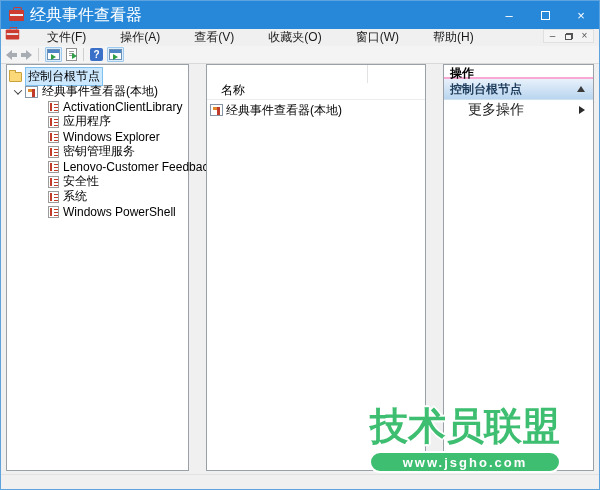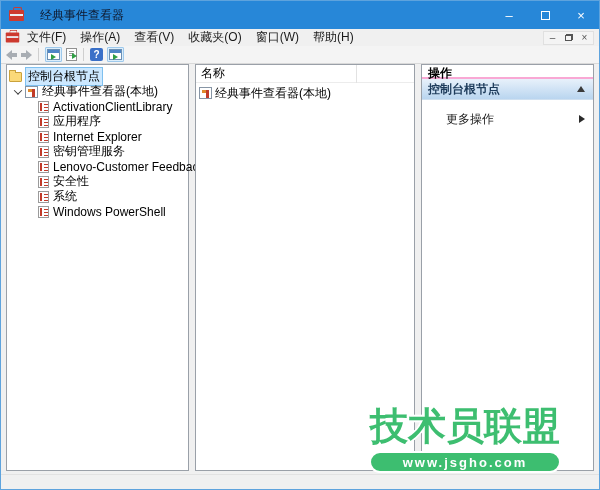--- a/index.html
+++ b/index.html
@@ -7,33 +7,33 @@
   body { font-family:"Liberation Sans","DejaVu Sans",sans-serif; }
 
   .window {
     position:relative; width:600px; height:490px;
     border:1px solid #5ea3dd; background:#f0f0f0;
     display:flex; flex-direction:column; overflow:hidden;
   }
 
   
   .titlebar { height:28px; flex:none; background:#2787d8; display:flex; align-items:center; padding-left:8px; }
-  .titlebar .title-text { color:#0f172a; font-size:12px; margin-left:16px; }
+  .titlebar .title-text { color:#ffffff; font-size:16px; margin-left:6px; }
   .win-controls { margin-left:auto; display:flex; height:100%; }
   .win-btn { width:36px; height:100%; display:flex; align-items:center; justify-content:center; color:#fff; font-size:13px; }
   .max-glyph { width:9px; height:9px; border:1px solid #fff; display:block; }
 
   .icon-toolbox { width:15px; height:11px; background:#cd3a2f; border-radius:1px; position:relative; flex:none; }
   .icon-toolbox::before { content:""; position:absolute; top:-3px; left:4px; width:7px; height:3px;
     border:1px solid #cd3a2f; border-bottom:none; border-radius:2px 2px 0 0; }
   .icon-toolbox::after { content:""; position:absolute; top:4px; left:1px; right:1px; height:2px; background:#eceff3; }
   .icon-toolbox.small { transform:scale(0.9); }
 
   
-  .menubar { height:17px; flex:none; background:#f0f0f0; display:flex; align-items:center; font-size:12px; color:#1a1a1a; padding-left:4px; }
+  .menubar { height:17px; flex:none; background:#f0f0f0; display:flex; font-size:12px; color:#1a1a1a; padding-left:4px;gap:20px; }
   .menu-item { padding:0 7px; height:100%; line-height:16px; }
   .mdi-group { margin-left:auto; margin-right:5px; display:flex; align-items:center; gap:1px; border:1px solid #e0e0e0; background:#f4f4f4; height:14px; padding:0 1px; }
   .mdi-btn { width:15px; height:12px; display:flex; align-items:center; justify-content:center; color:#555; font-size:10px; line-height:10px; }
   .mdi-restore { position:relative; width:8px; height:7px; display:block; }
   .mdi-restore::before { content:""; position:absolute; right:0; top:0; width:5px; height:4px; border:1px solid #555; }
   .mdi-restore::after { content:""; position:absolute; left:0; bottom:0; width:5px; height:4px; border:1px solid #555; background:#f4f4f4; }
 
   
   .toolbar { height:18px; flex:none; background:#f4f4f4; border-bottom:1px solid #d9d9d9; display:flex; align-items:center; gap:4px; padding-left:5px; }
   .tool-sep { width:1px; height:13px; background:#cfcfcf; margin:0 2px; }
@@ -44,53 +44,53 @@
   .tool-toggle { border:1px solid #9ec9ec; background:#dceefb; padding:1px; display:flex; border-radius:1px; }
   .icon-console { width:13px; height:11px; background:#fff; border:1px solid #6d90b4; position:relative; }
   .icon-console::before { content:""; position:absolute; top:0; left:0; right:0; height:3px; background:#4f86c6; }
   .icon-console::after { content:""; position:absolute; left:3px; top:4px; width:0; height:0; border:3px solid transparent; border-left:5px solid #2f9e44; }
   .icon-export { width:11px; height:13px; background:#fff; border:1px solid #919191; position:relative; }
   .icon-export::before { content:""; position:absolute; left:2px; top:2px; width:5px; height:1px; background:#9b9b9b; box-shadow:0 2px 0 #9b9b9b,0 4px 0 #9b9b9b; }
   .icon-export::after { content:""; position:absolute; right:-4px; bottom:1px; border:3px solid transparent; border-left:5px solid #2f9e44; }
   .icon-help { width:13px; height:13px; background:#3a70c8; color:#fff; font-size:10px; font-weight:bold; display:flex; align-items:center; justify-content:center; border-radius:2px; }
 
   
-  .main { flex:1; background:#f0f0f0; display:flex; gap:6px; padding:0 5px 3px 5px; min-height:0; }
+  .main { flex:1; background:#f0f0f0; display:flex; gap:17px; padding:0 5px 3px 5px; min-height:0; }
   .panel { background:#fff; border:1px solid #9aa0a8; height:100%; }
   .tree-panel { width:183px; flex:none; padding-top:4px; }
   .list-panel { width:220px; flex:none; position:relative; }
   .actions-panel { flex:1; display:flex; flex-direction:column; }
 
   
   .t-row { display:flex; align-items:center; height:15px; font-size:12px; color:#000; white-space:nowrap; }
   .t-root { padding-left:2px; }
   .t-viewer { padding-left:8px; }
-  .t-child { padding-left:31px; }
+  .t-child { padding-left:31px;margin-left:10px; }
   .t-label { margin-left:4px; }
   .t-label.selected { background:#cce8ff; outline:1px solid #7fc0ef; padding:0 2px; }
   .chevron-down { width:6px; height:6px; border-right:1.5px solid #3c3c3c; border-bottom:1.5px solid #3c3c3c; transform:rotate(45deg) translate(-1px,-1px); margin-right:4px; flex:none; }
   .icon-folder { width:13px; height:10px; background:#fbd978; border:1px solid #caa23c; border-radius:1px; position:relative; margin-top:1px; flex:none; }
   .icon-folder::before { content:""; position:absolute; top:-3px; left:-1px; width:5px; height:2px; background:#fbd978; border:1px solid #caa23c; border-bottom:none; border-radius:1px 1px 0 0; }
   .icon-viewer { width:13px; height:12px; background:#fff; border:1px solid #8795a5; position:relative; flex:none; }
   .icon-viewer::before { content:""; position:absolute; left:2px; top:2px; width:4px; height:3px; background:#e08a2d; }
   .icon-viewer::after { content:""; position:absolute; right:2px; top:2px; width:3px; height:8px; background:#c13b2a; }
   .icon-log { width:11px; height:12px; background:#fff; border:1px solid #9b9b9b; position:relative; flex:none; }
   .icon-log::before { content:""; position:absolute; left:1px; top:1px; bottom:1px; width:2px; background:#c13b2a; }
   .icon-log::after { content:""; position:absolute; left:5px; top:2px; width:4px; height:1px; background:#c13b2a; box-shadow:0 3px 0 #c13b2a,0 6px 0 #c13b2a; }
 
   
-  .list-header { height:18px; border-bottom:1px solid #ececec; display:flex; align-items:flex-start; font-size:12px; padding-left:5px; position:relative; }
+  .list-header { height:35px; border-bottom:1px solid #ececec; display:flex; align-items:flex-end; font-size:12px; padding-left:14px; position:relative; }
   .col-divider { position:absolute; left:160px; top:0; width:1px; height:18px; background:#e2e2e2; }
   .list-row { display:flex; align-items:center; height:16px; font-size:12px; padding-left:3px; margin-top:2px; white-space:nowrap; }
   .list-row .t-label { margin-left:3px; }
 
   
   .actions-header { height:14px; border-bottom:2px solid #f9a8d4; display:flex; align-items:flex-start; font-size:12px; font-weight:bold; padding-left:6px; flex:none; }
   .actions-group-bar { height:21px; background:linear-gradient(#e8f1fb,#b9d5ef); border-bottom:1px solid #cfe0f0; display:flex; align-items:center; font-size:12px; font-weight:bold; color:#1e3c5c; padding:0 8px 0 6px; flex:none; }
-  .actions-more { height:20px; display:flex; align-items:center; font-size:12px; color:#1a1a1a; padding:0 8px 0 24px; flex:none;margin-top:9px; }
+  .actions-more { height:20px; display:flex; align-items:center; font-size:14px; color:#1a1a1a; padding:0 8px 0 24px; flex:none; }
   .spacer { flex:1; }
   .tri-up { width:0; height:0; border-left:4px solid transparent; border-right:4px solid transparent; border-bottom:6px solid #3a3a3a; }
   .tri-right { width:0; height:0; border-top:4px solid transparent; border-bottom:4px solid transparent; border-left:6px solid #2a2a2a; }
 
   
   .statusbar { height:15px; flex:none; background:#f0f0f0; border-top:1px solid #e2e2e2; }
 
   
   .watermark { position:absolute; left:368px; top:402px; width:192px; z-index:50; text-align:center; pointer-events:none; }
   .wm-title { font-size:38px; font-weight:bold; color:#3dbe70; line-height:47px; white-space:nowrap;
@@ -170,21 +170,21 @@
       <div class="t-row t-child">
         <span class="icon-log"></span>
         <span class="t-label">ActivationClientLibrary</span>
       </div>
       <div class="t-row t-child">
         <span class="icon-log"></span>
         <span class="t-label">应用程序</span>
       </div>
       <div class="t-row t-child">
         <span class="icon-log"></span>
-        <span class="t-label">Internet Explorer</span>
+        <span class="t-label">Windows Explorer</span>
       </div>
       <div class="t-row t-child">
         <span class="icon-log"></span>
         <span class="t-label">密钥管理服务</span>
       </div>
       <div class="t-row t-child">
         <span class="icon-log"></span>
         <span class="t-label">Lenovo-Customer Feedback</span>
       </div>
       <div class="t-row t-child">

